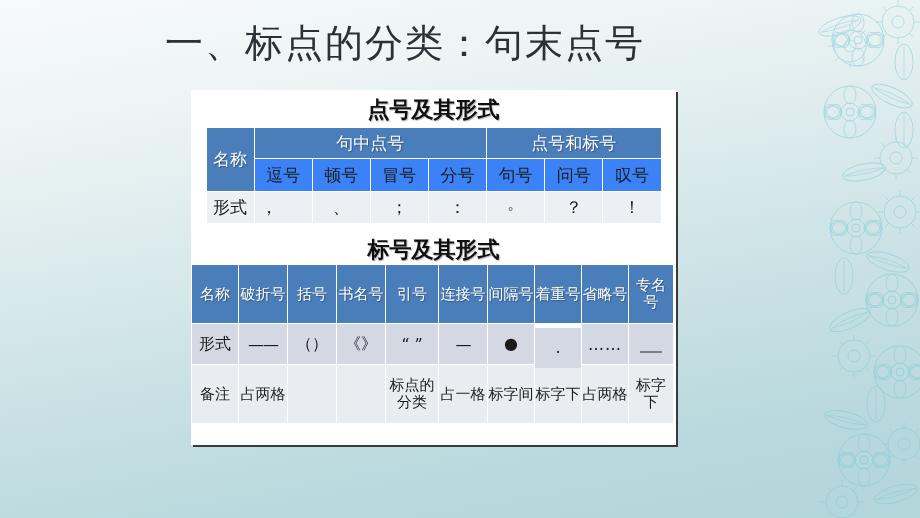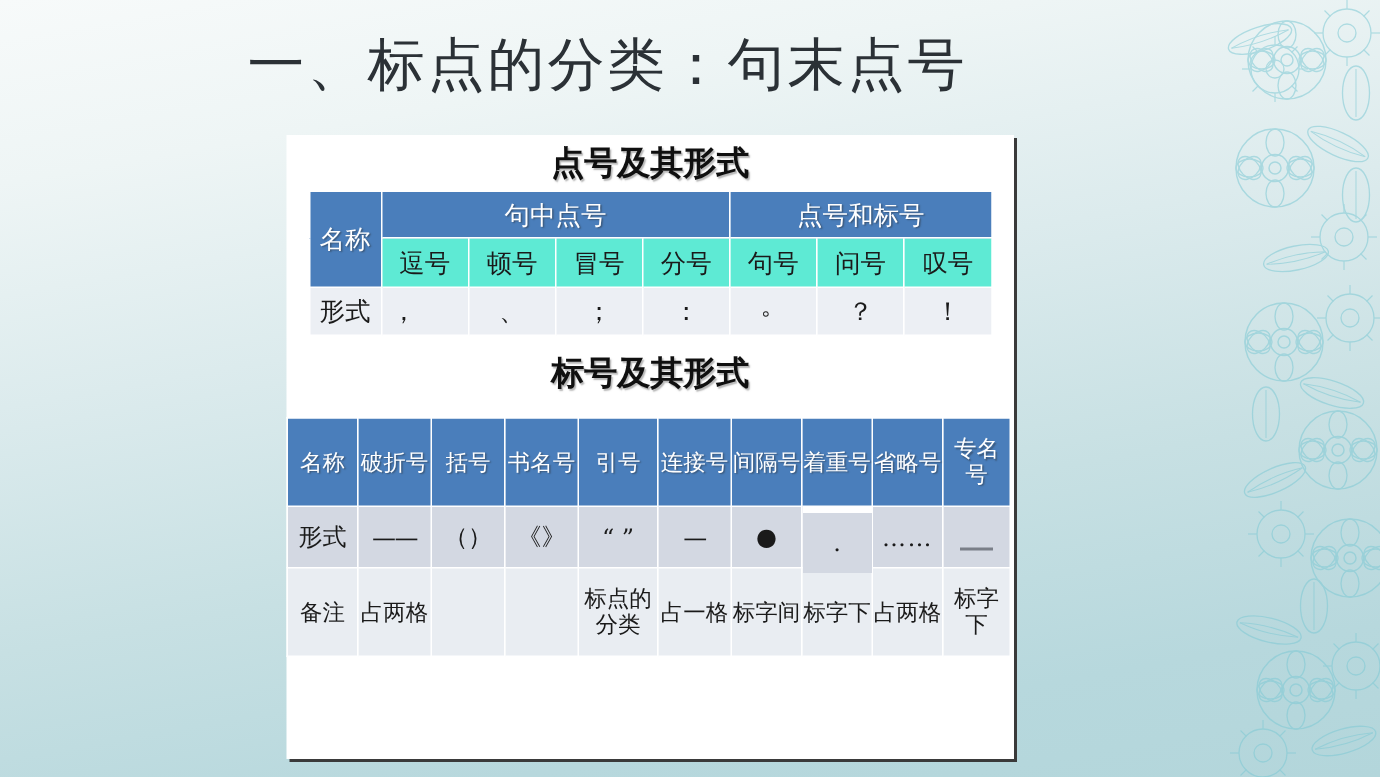--- a/index.html
+++ b/index.html
@@ -46,37 +46,37 @@
     color: #2b3136;
     white-space: nowrap;
   }
 
   
   #table-card {
     position: absolute;
     left: 191px;
     top: 90px;
     width: 485px;
-    height: 416px;
+    height: 355px;
     background: #ffffff;
     box-shadow: 2px 2px 0 0 #3a3a3a;
     box-sizing: border-box;
   }
 
   .tbl-caption {
     text-align: center;
     font-family: "DejaVu Sans", "Liberation Sans", sans-serif;
     font-weight: bold;
     font-size: 22px;
     color: #101010;
     text-shadow: 1px 1px 1px rgba(120,120,120,0.55);
     line-height: 1.1;
   }
   #caption-dianhao { margin: 8px 0 5px 0; }
-  #caption-biaohao { margin: 14px 0 16px 0; }
+  #caption-biaohao { margin: 14px 0 2px 0; }
 
   table {
     border-collapse: collapse;
     table-layout: fixed;
   }
   td, th {
     border: 1px solid #ffffff;
     padding: 0;
     text-align: center;
     vertical-align: middle;
@@ -91,21 +91,21 @@
   }
   #table-dianhao .hdr-blue {
     background: #4a7ebb;
     color: #ffffff;
     font-size: 17px;
     height: 30px;
     text-shadow: 1px 1px 1px rgba(40,40,40,0.45);
     margin-top: 12px;
   }
   #table-dianhao .sub-row td {
-    background: #5eead4;
+    background: #3b82f6;
     font-size: 17px;
     height: 32px;
     margin-top: 48px;
   }
   #table-dianhao .form-row td {
     background: #eceff4;
     font-size: 17px;
     height: 31px;
   }
   #table-dianhao .rowlabel {

